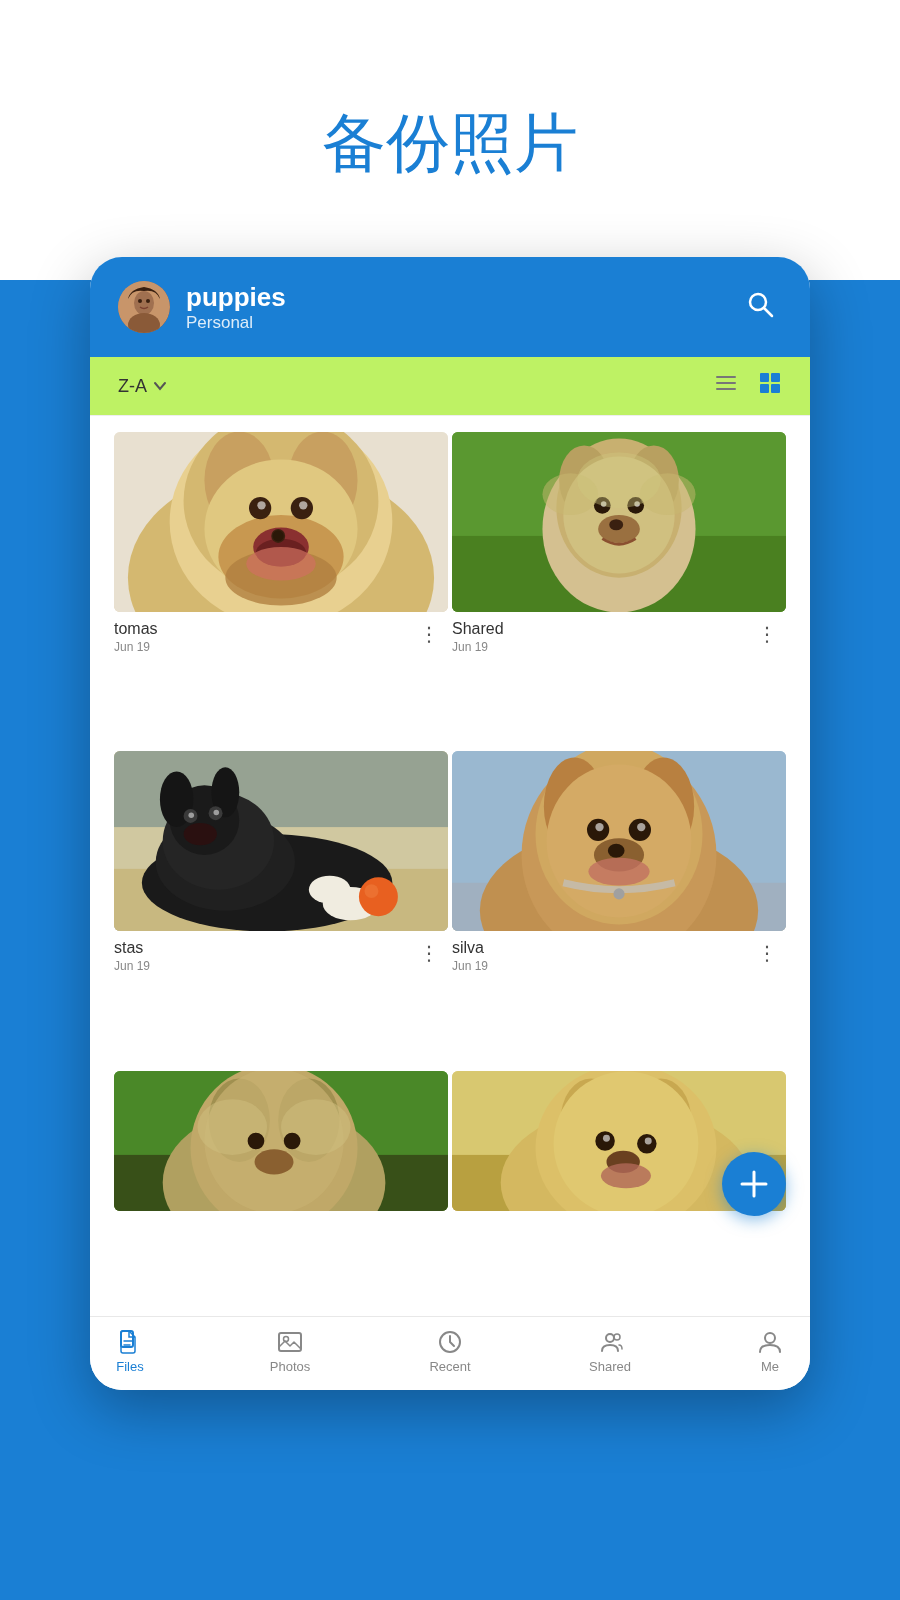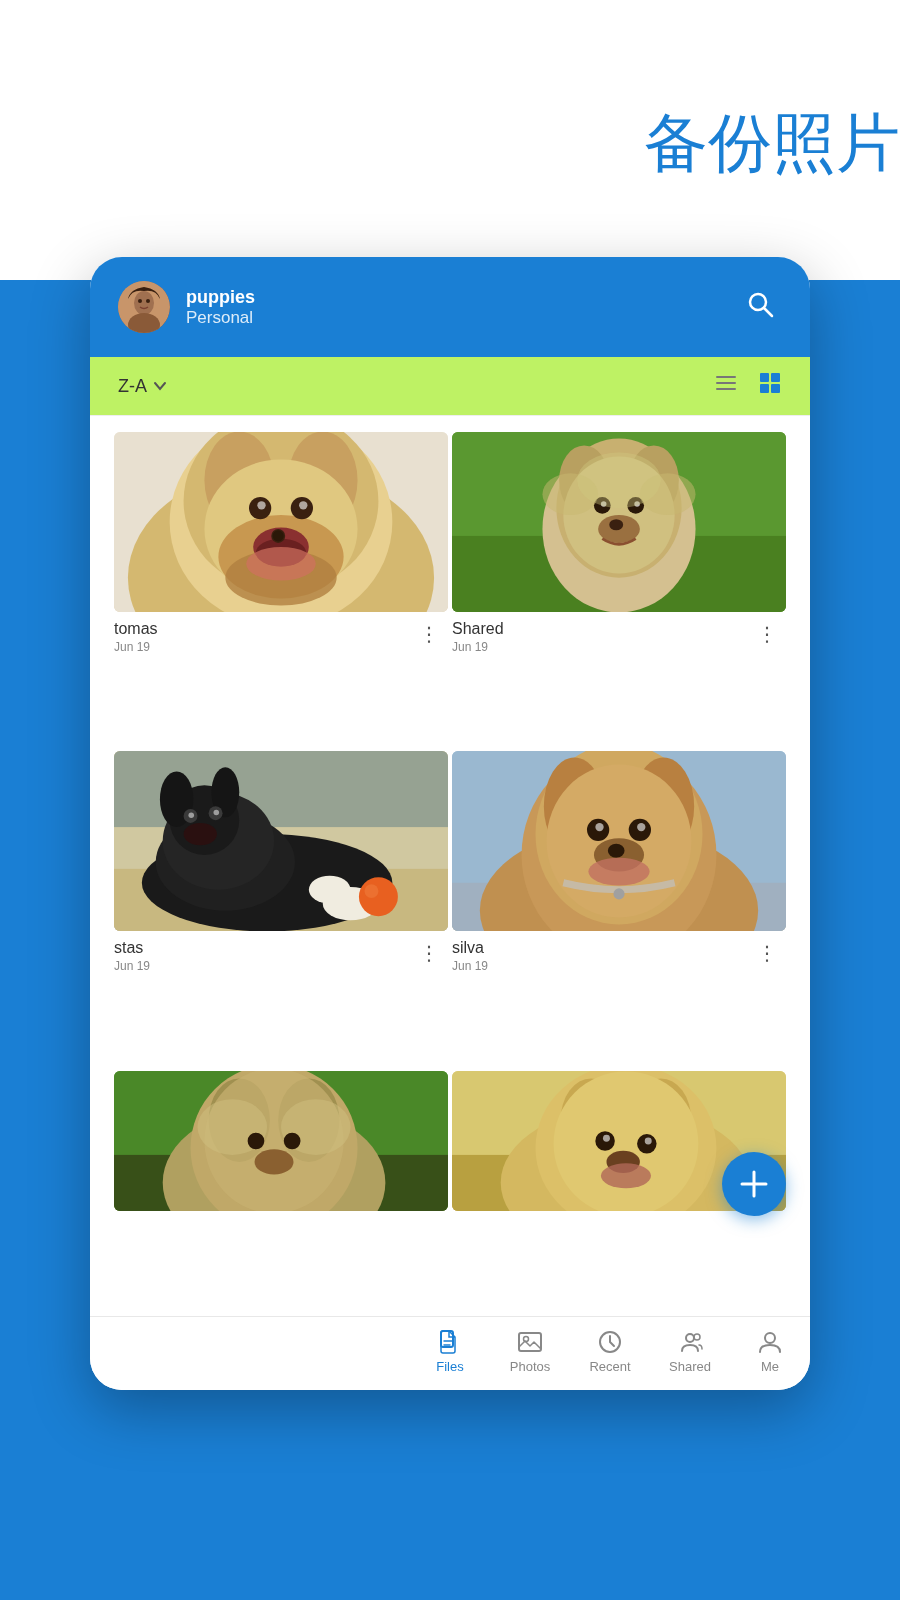--- a/index.html
+++ b/index.html
@@ -13,21 +13,21 @@
       justify-content: flex-start;
       font-family: -apple-system, BlinkMacSystemFont, 'Segoe UI', sans-serif;
       overflow: hidden;
       position: relative;
     }
 
     .page-title {
       color: #1a7fd4;
       font-size: 64px;
       font-weight: 500;
-      text-align: right;
+      text-align: center;
       margin-top: 60px;
       margin-bottom: 40px;
       background: white;
       width: 100%;
       padding: 40px 0 30px 0;
       position: relative;
       z-index: 2;
     }
 
     .bg-blue {
@@ -95,21 +95,21 @@
       font-size: 26px;
     }
 
     .header-text-group {
       display: flex;
       flex-direction: column;
     }
 
     .header-title {
       color: white;
-      font-size: 18px;
+      font-size: 26px;
       font-weight: 600;
     }
 
     .header-subtitle {
       color: rgba(255,255,255,0.85);
       font-size: 17px;
     }
 
     .search-icon-btn {
       color: white;
@@ -229,21 +229,21 @@
       box-shadow: 0 4px 16px rgba(26,127,212,0.5);
       z-index: 10;
     }
 
     
     .bottom-nav {
       background: white;
       border-top: 1px solid #e8e8e8;
       display: flex;
       align-items: center;
-      justify-content: flex-end;
+      justify-content: space-between;
       padding: 12px 0 16px 0;
     }
 
     .nav-item {
       display: flex;
       flex-direction: column;
       align-items: center;
       gap: 4px;
       cursor: pointer;
       min-width: 80px;

